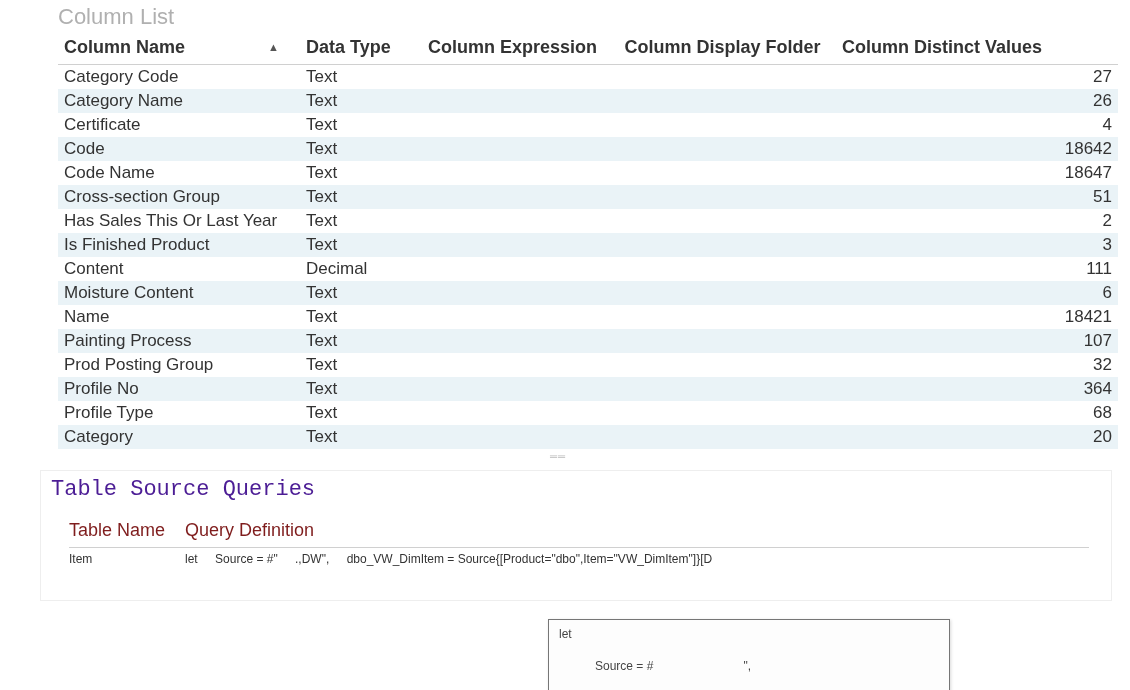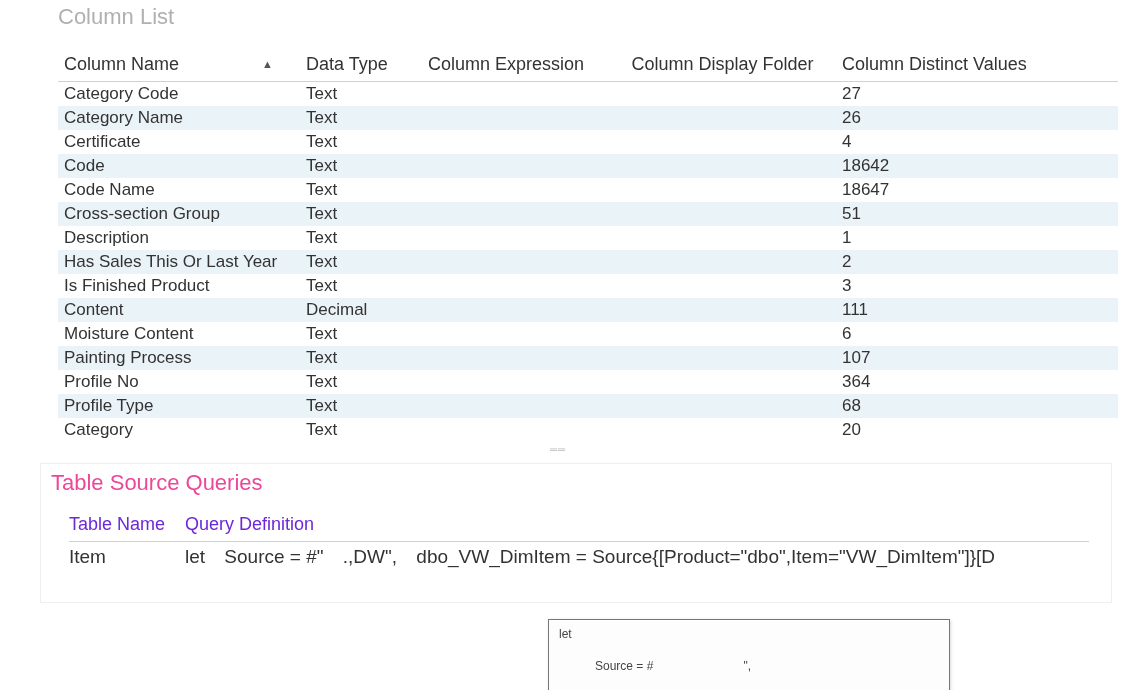--- a/index.html
+++ b/index.html
@@ -11,37 +11,37 @@
     color: #333;
     background: #fff;
   }
   .page {
     padding: 4px 0 0 0;
   }
   .section-title {
     font-size: 22px;
     font-weight: 300;
     color: #b0b0b0;
-    margin: 0 0 20px 58px;
+    margin: 0 0 3px 58px;
   }
   .section-title.dark {
     color: #8a8a8a;
   }
   .column-list-wrap {
     margin: 0 0 0 58px;
     width: 1000px;
   }
   table.column-list {
     width: 100%;
     border-collapse: collapse;
     table-layout: fixed;
   }
   table.column-list th {
     text-align: left;
-    font-weight: 400;
+    font-weight: 700;
     font-size: 18px;
     color: #333;
     padding: 4px 6px 6px 6px;
     border-bottom: 1px solid #d0d0d0;
     white-space: nowrap;
     overflow: hidden;
   }
   table.column-list th.col-name { width: 230px; }
   table.column-list th.col-type { width: 110px; }
   table.column-list th.col-expr { width: 175px; }
@@ -58,61 +58,63 @@
     padding: 2px 6px;
     font-size: 17px;
     color: #333;
     overflow: hidden;
     white-space: nowrap;
   }
   table.column-list tr.data-row:nth-child(even) td {
     background: #eaf3f7;
   }
   table.column-list td.num {
+    text-align: right;
     padding-right: 6px;
   }
   .grip {
     text-align: center;
     color: #bbb;
     font-size: 10px;
     margin-top: 2px;
     letter-spacing: 1px;
   }
   .queries-section {
     margin: 8px 0 0 40px;
     width: 1070px;
     border: 1px solid #eee;
     padding-bottom: 30px;
   }
   .queries-section .section-title {
     margin: 6px 0 14px 10px;
     font-size: 22px;
-    color: #ec4899;
+    color: #4c1d95;
+    font-family: Liberation Mono, monospace;
   }
   .queries-inner {
     margin-left: 28px;
   }
   table.query-table {
     border-collapse: collapse;
     table-layout: fixed;
     width: 1020px;
   }
   table.query-table th {
     text-align: left;
     font-weight: 400;
     font-size: 18px;
-    color: #6d28d9;
+    color: #7f1d1d;
     padding: 4px 6px 6px 0;
     border-bottom: 1px solid #d0d0d0;
   }
   table.query-table th.q-name { width: 110px; }
   table.query-table th.q-def { }
   table.query-table td {
     padding: 4px 6px 4px 0;
-    font-size: 19px;
+    font-size: 12px;
     color: #333;
     white-space: nowrap;
     overflow: hidden;
     vertical-align: top;
   }
   .tooltip {
     position: absolute;
     left: 548px;
     top: 619px;
     width: 380px;
@@ -187,27 +189,20 @@
             <td class="num">18647</td>
           </tr>
           <tr class="data-row">
             <td>Cross-section Group</td>
             <td>Text</td>
             <td></td>
             <td></td>
             <td class="num">51</td>
           </tr>
           <tr class="data-row">
-            <td>Description</td>
-            <td>Text</td>
-            <td></td>
-            <td></td>
-            <td class="num">1</td>
-          </tr>
-          <tr class="data-row">
             <td>Has Sales This Or Last Year</td>
             <td>Text</td>
             <td></td>
             <td></td>
             <td class="num">2</td>
           </tr>
           <tr class="data-row">
             <td>Is Finished Product</td>
             <td>Text</td>
             <td></td>
@@ -222,25 +217,39 @@
             <td class="num">111</td>
           </tr>
           <tr class="data-row">
             <td>Moisture Content</td>
             <td>Text</td>
             <td></td>
             <td></td>
             <td class="num">6</td>
           </tr>
           <tr class="data-row">
+            <td>Name</td>
+            <td>Text</td>
+            <td></td>
+            <td></td>
+            <td class="num">18421</td>
+          </tr>
+          <tr class="data-row">
             <td>Painting Process</td>
             <td>Text</td>
             <td></td>
             <td></td>
             <td class="num">107</td>
+          </tr>
+          <tr class="data-row">
+            <td>Prod Posting Group</td>
+            <td>Text</td>
+            <td></td>
+            <td></td>
+            <td class="num">32</td>
           </tr>
           <tr class="data-row">
             <td>Profile No</td>
             <td>Text</td>
             <td></td>
             <td></td>
             <td class="num">364</td>
           </tr>
           <tr class="data-row">
             <td>Profile Type</td>

